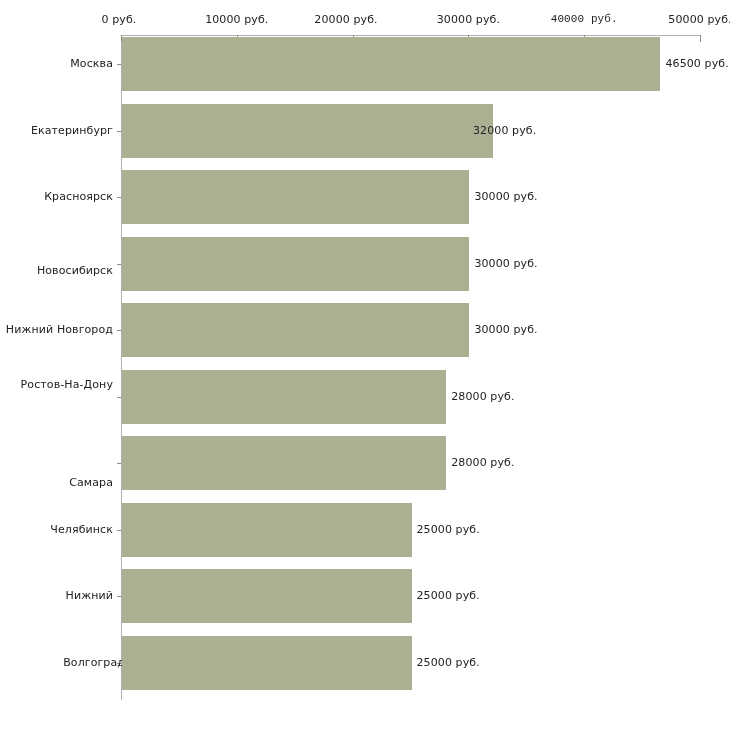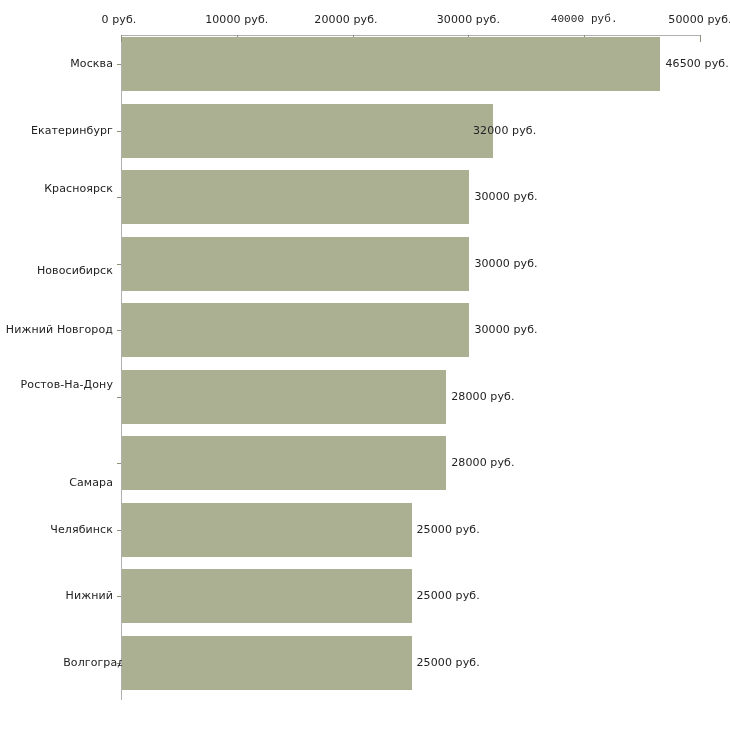--- a/index.html
+++ b/index.html
@@ -117,21 +117,21 @@
   <div id="ylabels-layer">
       <div class="y-tick" style="top: 64px;"></div>
       <div class="cat-label-wrap" style="top: 57px;">
         <div class="cat-label">Москва</div>
       </div>
       <div class="y-tick" style="top: 131px;"></div>
       <div class="cat-label-wrap" style="top: 123.5px;">
         <div class="cat-label">Екатеринбург</div>
       </div>
       <div class="y-tick" style="top: 197px;"></div>
-      <div class="cat-label-wrap" style="top: 182px; text-decoration: underline;">
+      <div class="cat-label-wrap" style="top: 190px; text-decoration: underline;">
         <div class="cat-label">Красноярск</div>
       </div>
       <div class="y-tick" style="top: 264px;"></div>
       <div class="cat-label-wrap" style="top: 264px;">
         <div class="cat-label">Новосибирск</div>
       </div>
       <div class="y-tick" style="top: 330px;"></div>
       <div class="cat-label-wrap" style="top: 323px;">
         <div class="cat-label">Нижний Новгород</div>
       </div>

